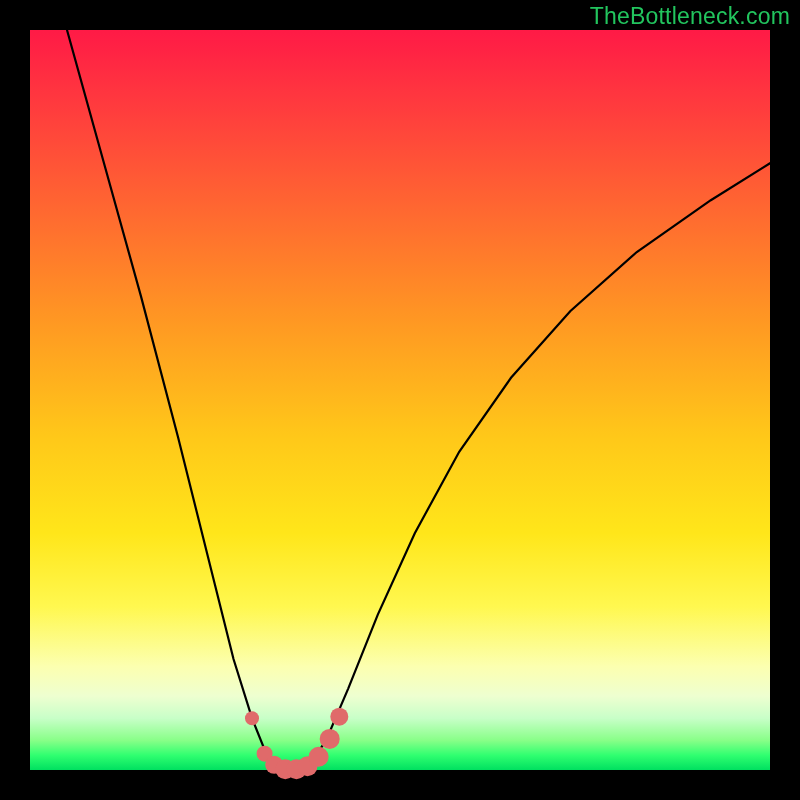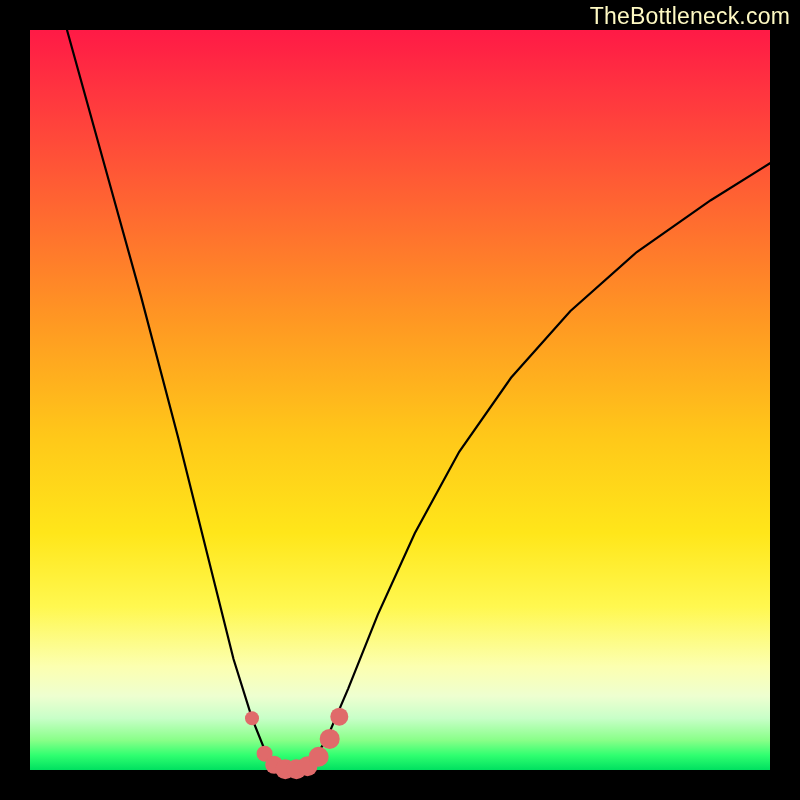--- a/index.html
+++ b/index.html
@@ -40,21 +40,21 @@
       #c8ffc8 93%,
       #88ff88 96%,
       #30ff70 98%,
       #00e060 100%
     );
   }
   .watermark {
     position: absolute;
     top: 3px;
     right: 10px;
-    color: #fef9c3;
+    color: #22c55e;
     font-size: 23px;
     font-weight: 400;
     letter-spacing: 0.2px;
     font-family: Arial, Helvetica, sans-serif;
   }
   svg.curve {
     position: absolute;
     left: 0;
     top: 0;
     width: 740px;

